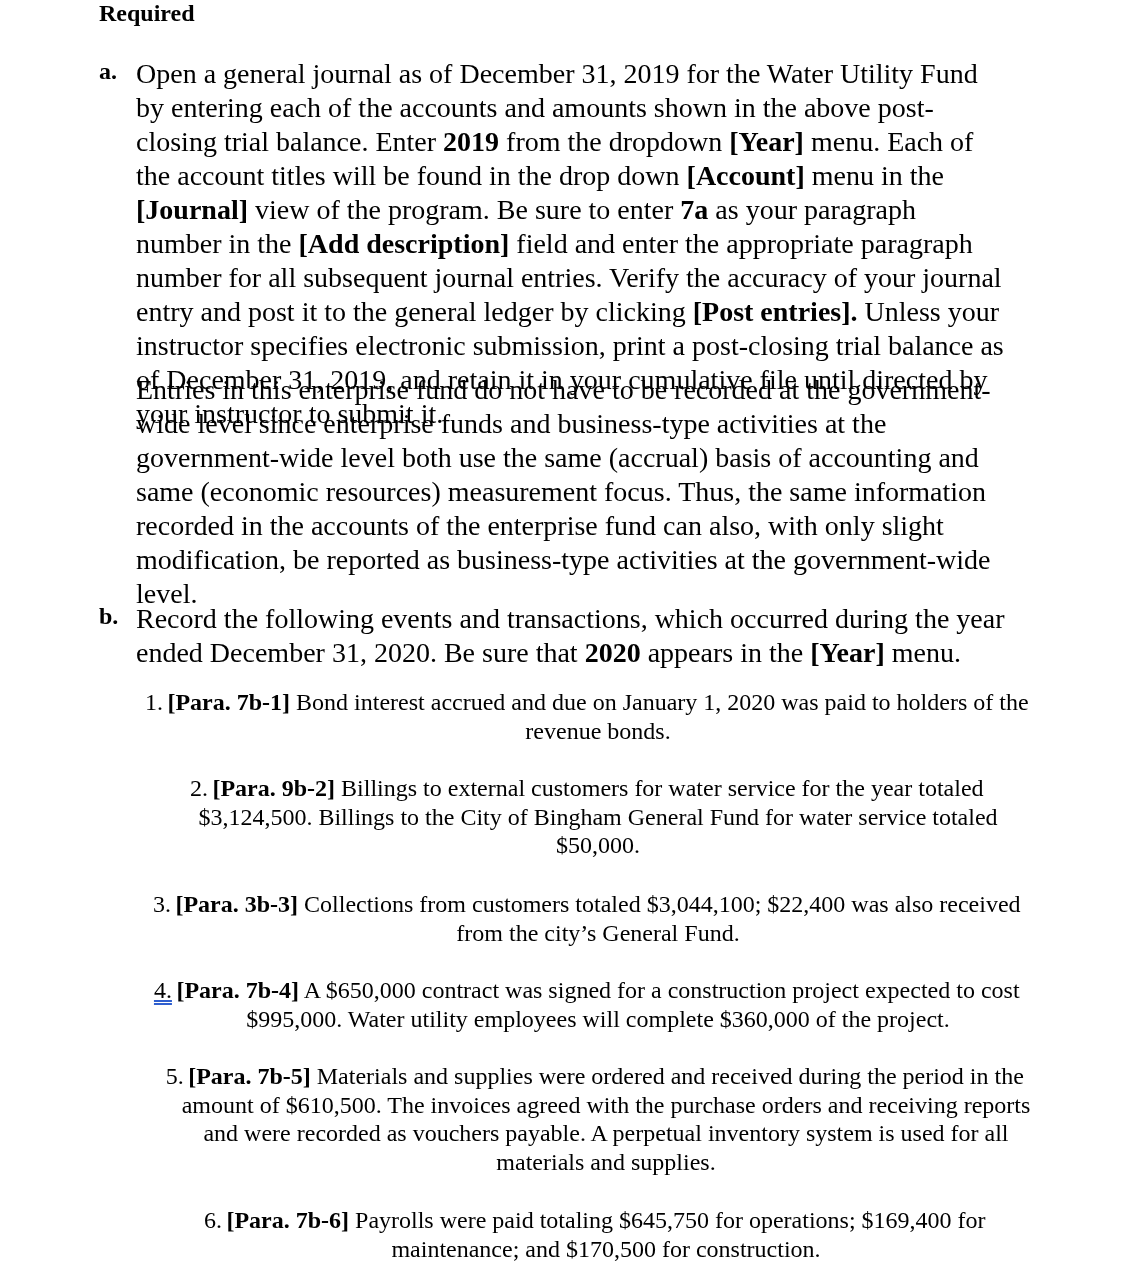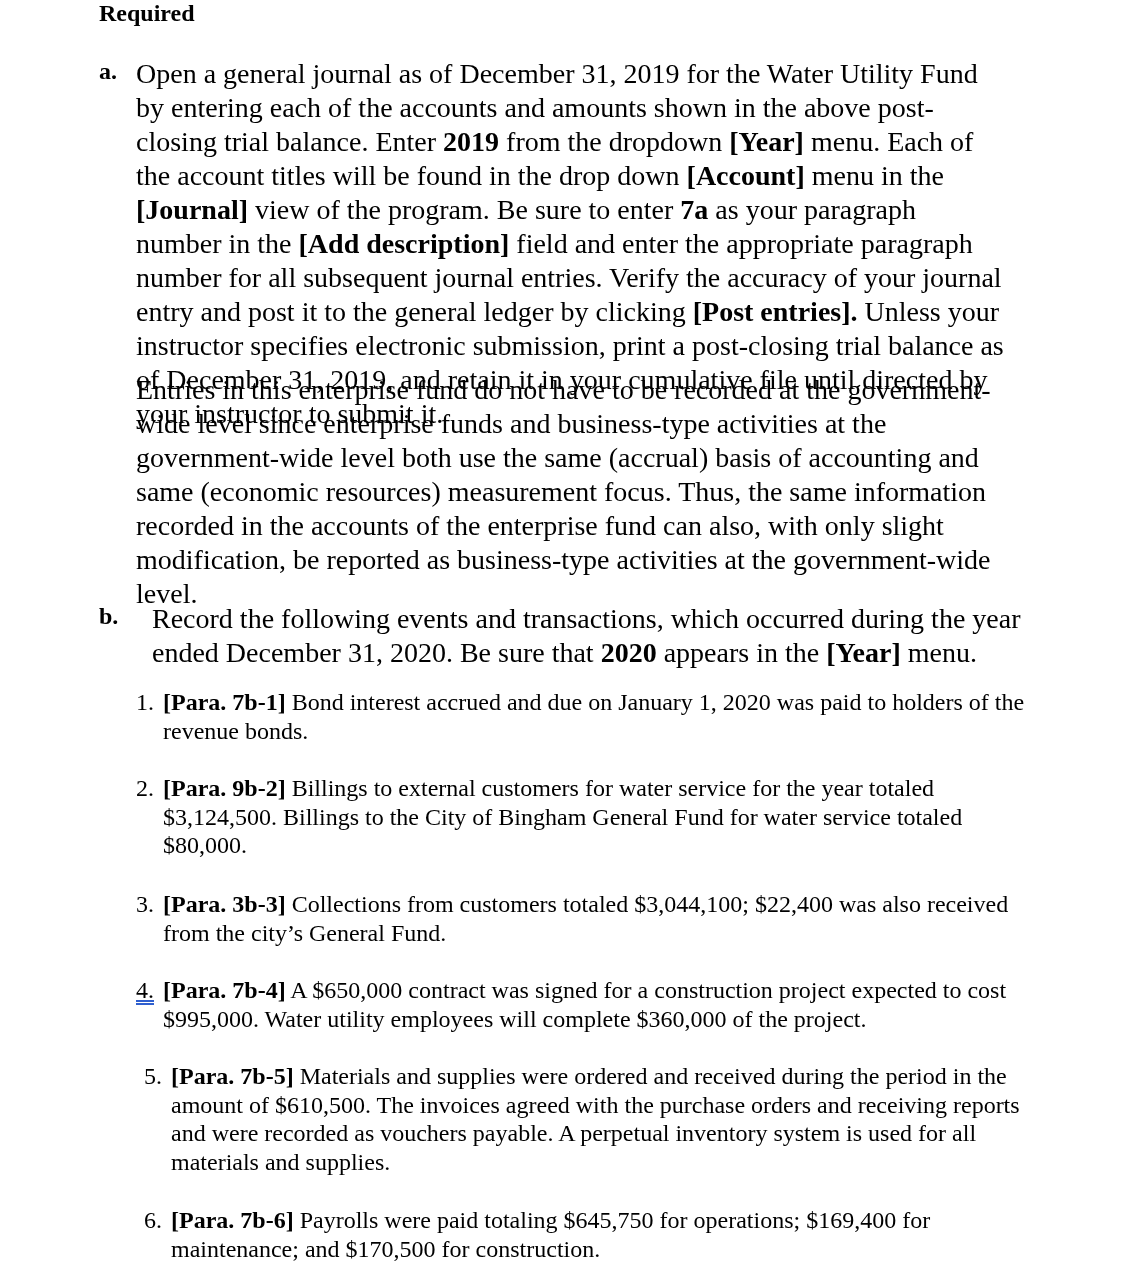--- a/index.html
+++ b/index.html
@@ -19,48 +19,48 @@
   }
   .para {
     position: absolute; left: 37px; width: 870px;
     font-size: 28px; line-height: 34px;
     margin: 0;
   }
   .para span.b, .item span.b { font-weight: bold; }
   .item {
     position: absolute; left: 37px; width: 870px;
     font-size: 24px; line-height: 28.7px;
-    padding-left: 27px; text-indent: -27px;
+    padding-left: 27px; text-indent: -27px; text-align: center;
   }
   .item .num { display: inline-block; width: 27px; text-indent: 0; }
   .item .num.spell {
     text-decoration: underline; text-decoration-color: #2f5fcf;
     text-decoration-style: double;
   }
 </style>
 </head>
 <body>
 
 <div class="heading">Required</div>
 
 <div class="section" style="top:57px;">
   <div class="sec-label">a.</div>
   <p class="para" style="top:0;"><span>Open a general journal as of December 31, 2019 for the Water Utility Fund by entering each of the accounts and amounts shown in the above post-closing trial balance.  Enter </span><span class="b">2019</span><span> from the dropdown </span><span class="b">[Year]</span><span> menu. Each of the account titles will be found in the drop down </span><span class="b">[Account]</span><span> menu in the </span><span class="b">[Journal]</span><span> view of the program. Be sure to enter </span><span class="b">7a</span><span> as your paragraph number in the </span><span class="b">[Add description]</span><span> field and enter the appropriate paragraph number for all subsequent journal entries.  Verify the accuracy of your journal entry and post it to the general ledger by clicking </span><span class="b">[Post entries].</span><span>  Unless your instructor specifies electronic submission, print a post-closing trial balance as of December 31, 2019, and retain it in your cumulative file until directed by your instructor to submit it.</span></p>
   <p class="para" style="top:316px;">Entries in this enterprise fund do not have to be recorded at the government-wide level since enterprise funds and business-type activities at the government-wide level both use the same (accrual) basis of accounting and same (economic resources) measurement focus.  Thus, the same information recorded in the accounts of the enterprise fund can also, with only slight modification, be reported as business-type activities at the government-wide level.</p>
 </div>
 
 <div class="section" style="top:602px;">
   <div class="sec-label">b.</div>
-  <p class="para" style="top:0;margin-left:16px;"><span>Record the following events and transactions, which occurred during the year ended December 31, 2020.  Be sure that </span><span class="b">2020</span><span> appears in the </span><span class="b">[Year]</span><span> menu.</span></p>
+  <p class="para" style="top:0;"><span>Record the following events and transactions, which occurred during the year ended December 31, 2020.  Be sure that </span><span class="b">2020</span><span> appears in the </span><span class="b">[Year]</span><span> menu.</span></p>
 
   <div class="item" style="top:86px;">
     <span class="num">1.</span><span class="b">[Para. 7b-1]</span><span> Bond interest accrued and due on January 1, 2020 was paid to holders of the revenue bonds.</span>
   </div>
   <div class="item" style="top:172px;">
-    <span class="num">2.</span><span class="b">[Para. 9b-2]</span><span> Billings to external customers for water service for the year totaled $3,124,500. Billings to the City of Bingham General Fund for water service totaled $80,000.</span>
+    <span class="num">2.</span><span class="b">[Para. 9b-2]</span><span> Billings to external customers for water service for the year totaled $3,124,500. Billings to the City of Bingham General Fund for water service totaled $50,000.</span>
   </div>
   <div class="item" style="top:288px;">
     <span class="num">3.</span><span class="b">[Para. 3b-3]</span><span> Collections from customers totaled $3,044,100; $22,400 was also received from the city’s General Fund.</span>
   </div>
   <div class="item" style="top:374px;">
     <span class="num spell">4.</span><span class="b">[Para. 7b-4]</span><span> A $650,000 contract was signed for a construction project expected to cost $995,000. Water utility employees will complete $360,000 of the project.</span>
   </div>
   <div class="item" style="top:460px;margin-left:8px;">
     <span class="num">5.</span><span class="b">[Para. 7b-5]</span><span> Materials and supplies were ordered and received during the period in the amount of $610,500. The invoices agreed with the purchase orders and receiving reports and were recorded as vouchers payable.  A perpetual inventory system is used for all materials and supplies.</span>
   </div>

